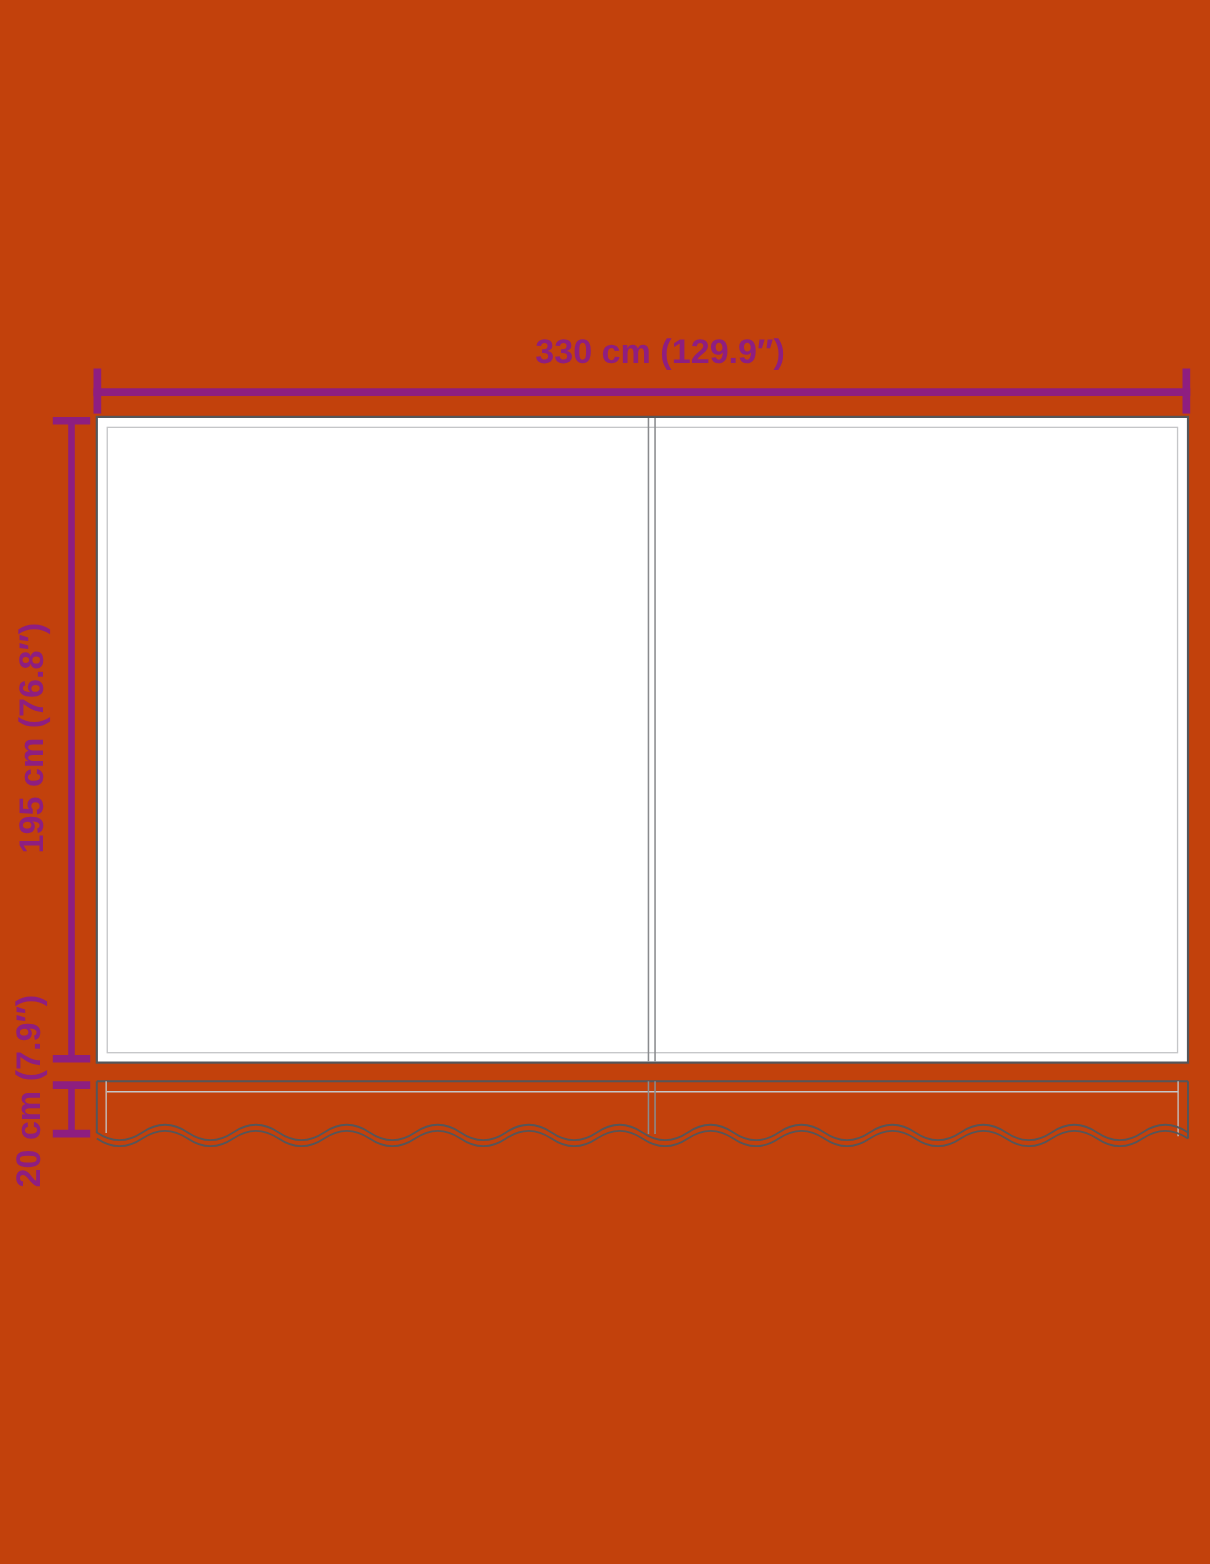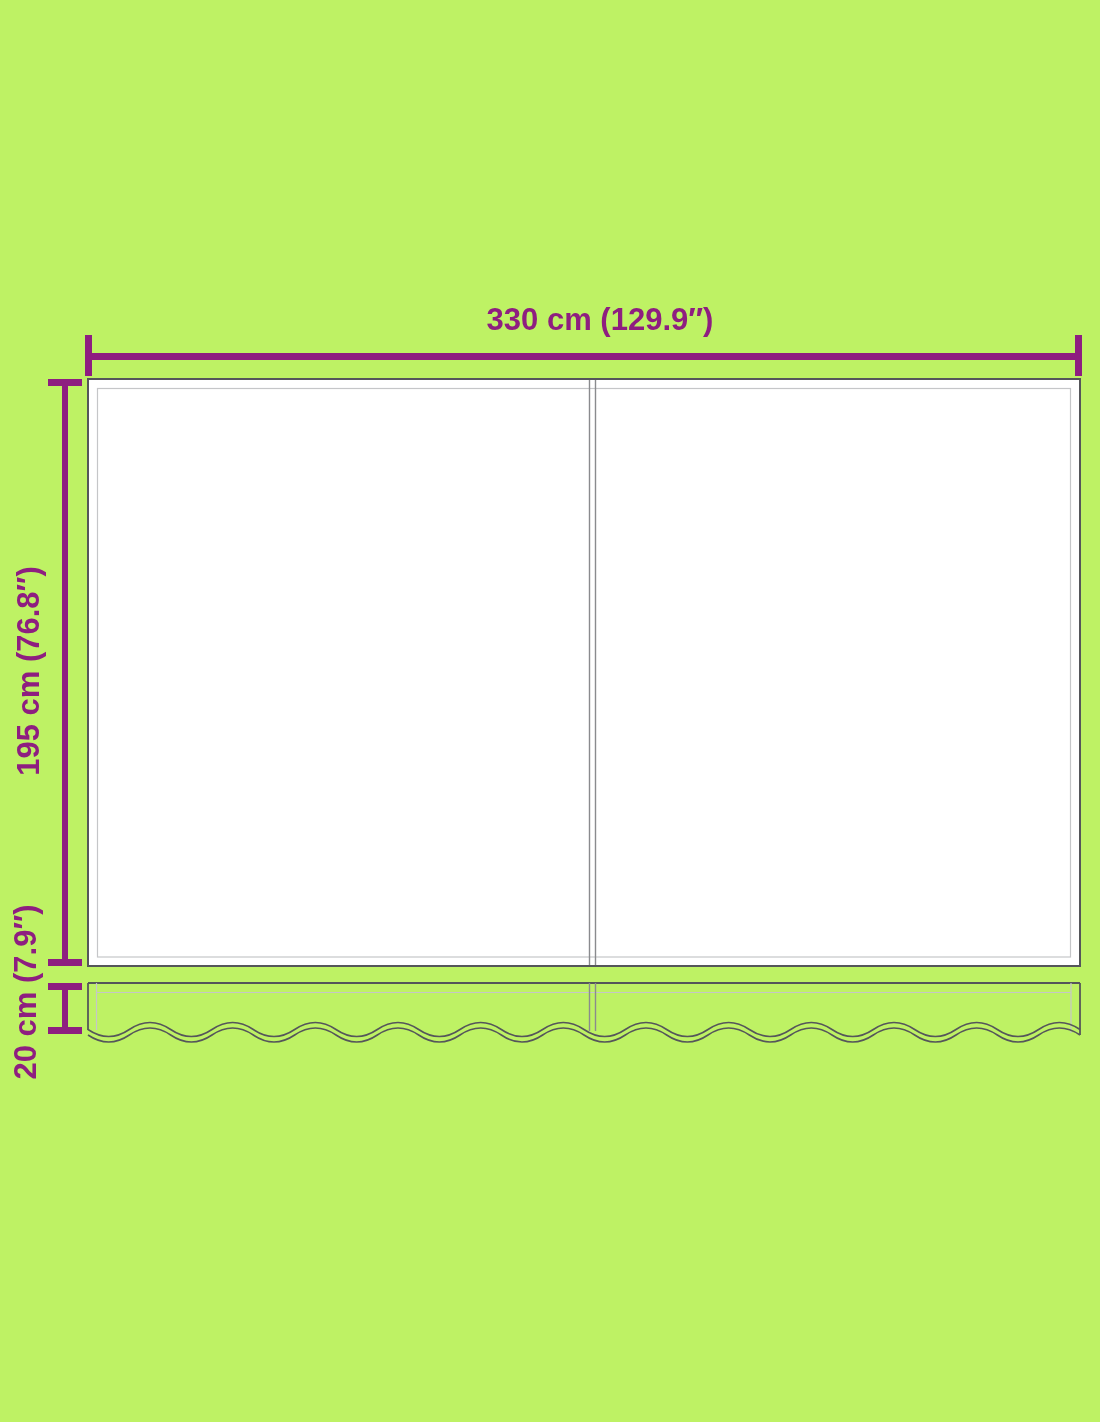--- a/index.html
+++ b/index.html
@@ -4,21 +4,21 @@
 <style>
   html, body {
     margin: 0;
     padding: 0;
     background: #ffffff;
   }
   .canvas {
     position: relative;
     width: 1100px;
     height: 1422px;
-    background: #bef264;
+    background: #c2410c;
     overflow: hidden;
     font-family: "Liberation Sans", sans-serif;
   }
   svg { display: block; }
   .dim-label {
     font-family: "Liberation Sans", sans-serif;
     font-weight: 700;
     font-size: 31px;
     fill: #8E1E80;
   }

